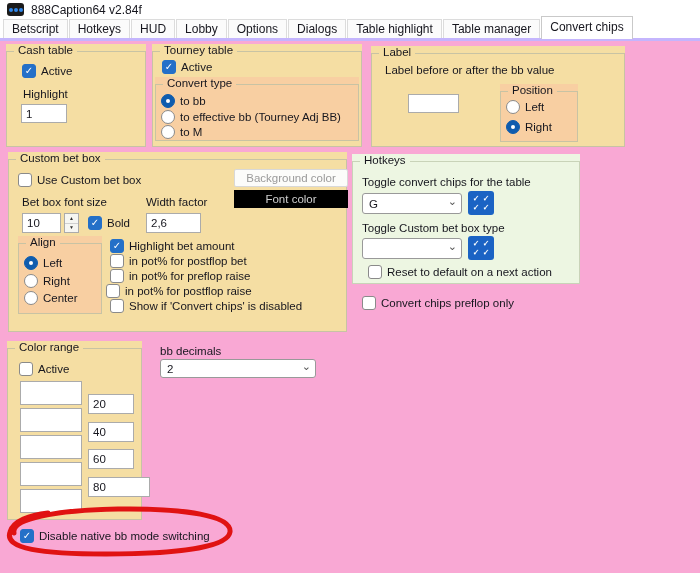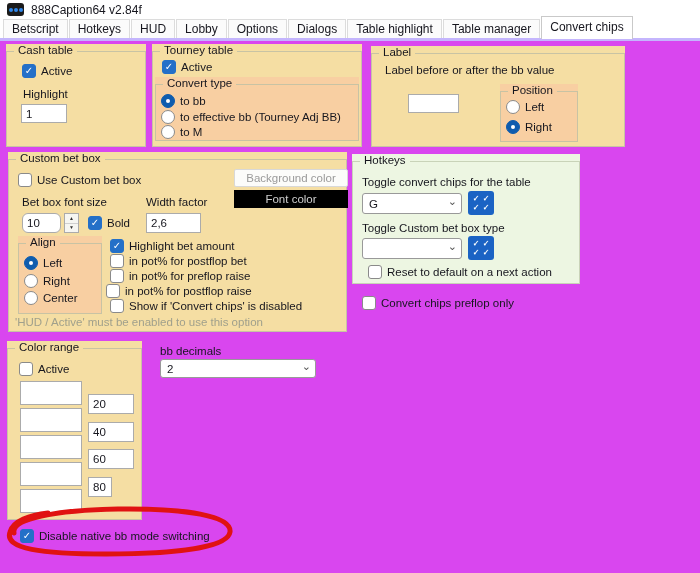--- a/index.html
+++ b/index.html
@@ -11,21 +11,21 @@
   .appicon{width:17px;height:13px;background:#1b1b1b;border-radius:3px;display:flex;align-items:center;justify-content:center;gap:1px;margin-right:7px;}
   .appicon i{width:4px;height:4px;border-radius:50%;background:#2f85e8;display:block;}
   .apptitle{font-size:12px;}
 
   
   .tabbar{position:absolute;left:0;top:19px;right:0;height:22px;background:#ffffff;border-bottom:3px solid #c4b5fd;display:flex;align-items:flex-end;padding-left:3px;box-sizing:border-box;}
   .tab{height:18px;line-height:18px;padding:0 8px;font-size:12px;background:#fbfbfb;border:1px solid #dcdcdc;border-bottom:none;margin-right:1px;white-space:nowrap;cursor:default;}
   .tab.active{height:22px;line-height:20px;background:#ffffff;border-color:#c9c9c9;position:relative;bottom:-1px;z-index:3;}
 
   
-  .content{position:absolute;left:0;top:41px;right:0;bottom:0;background:#d946ef;font-size:11.5px;}
+  .content{position:absolute;left:0;top:41px;right:0;bottom:0;background:#f9a8d4;font-size:11.5px;}
 
   
   .gb{position:absolute;box-sizing:border-box;}
   .gb-border{position:absolute;left:0;right:0;top:7px;bottom:0;border:1px solid #c8c3a4;pointer-events:none;}
   .gb-title{position:absolute;top:0;left:8px;padding:0 4px;z-index:2;background:inherit;white-space:nowrap;}
   .wheat{background:#f5dea3;}
   .salmon{background:#f8cfa2;}
   .green{background:#edf6e2;}
   .green .gb-border{border-color:#c9d3b8;}
 
@@ -160,21 +160,21 @@
       <div class="gb-border"></div>
       <div class="row" style="left:10px;top:21px;">
         <span class="cb"></span>
         <span class="lbl">Use Custom bet box</span>
       </div>
       <button class="btn-light" style="left:226px;top:17px;width:114px;height:18px;">Background color</button>
       <button class="btn-dark" style="left:226px;top:38px;width:114px;height:18px;">Font color</button>
 
       <div class="lbl" style="position:absolute;left:14px;top:44px;">Bet box font size</div>
       <div class="lbl" style="position:absolute;left:138px;top:44px;">Width factor</div>
-      <input class="tinput" style="left: 14px; top: 61px; width: 39px; height: 20px; border-radius: 6px;" value="10">
+      <input class="tinput" style="left: 14px; top: 61px; width: 39px; height: 20px;" value="10">
       <div class="spin" style="left:56px;top:61px;">
         <span class="spin-up">▲</span>
         <span class="spin-dn">▼</span>
       </div>
       <div class="row" style="left:80px;top:64px;">
         <span class="cb checked">
             <span class="tick">✓</span>
           </span>
         <span class="lbl">Bold</span>
       </div>
@@ -212,21 +212,20 @@
         <span class="lbl">in pot% for preflop raise</span>
       </div>
       <div class="row" style="left:98px;top:132px;">
         <span class="cb"></span>
         <span class="lbl">in pot% for postflop raise</span>
       </div>
       <div class="row" style="left:102px;top:147px;">
         <span class="cb"></span>
         <span class="lbl">Show if 'Convert chips' is disabled</span>
       </div>
-      <div class="note" style="left:7px;top:164px;">'HUD / Active' must be enabled to use this option</div>
     </div>
 
     <div class="gb green" style="left:352px;top:113px;width:228px;height:130px;">
       <span class="gb-title">Hotkeys</span>
       <div class="gb-border"></div>
       <div class="lbl" style="position:absolute;left:10px;top:22px;">Toggle convert chips for the table</div>
       <div class="combo" style="left:10px;top:39px;width:100px;height:21px;">
         <span>G</span>
         <span class="chev">⌄</span>
       </div>
@@ -270,21 +269,21 @@
         <span class="lbl">Active</span>
       </div>
       <div class="swatch" style="left:13px;top:40px;"></div>
       <div class="swatch" style="left:13px;top:67px;"></div>
       <div class="swatch" style="left:13px;top:94px;"></div>
       <div class="swatch" style="left:13px;top:121px;"></div>
       <div class="swatch" style="left:13px;top:148px;"></div>
       <input class="tinput" style="left: 81px; top: 53px; width: 46px; height: 20px;" value="20">
       <input class="tinput" style="left: 81px; top: 81px; width: 46px; height: 20px;" value="40">
       <input class="tinput" style="left: 81px; top: 108px; width: 46px; height: 20px;" value="60">
-      <input class="tinput" style="left: 81px; top: 136px; width: 24px; height: 20px;" value="80">
+      <input class="tinput" style="left: 81px; top: 136px; width: 62px; height: 20px;" value="80">
     </div>
 
     <div class="lbl" style="position:absolute;left:160px;top:304px;">bb decimals</div>
     <div class="combo" style="left:160px;top:318px;width:156px;height:19px;">
       <span>2</span>
       <span class="chev">⌄</span>
     </div>
 
     <div class="row" style="left:20px;top:488px;">
       <span class="cb checked">

